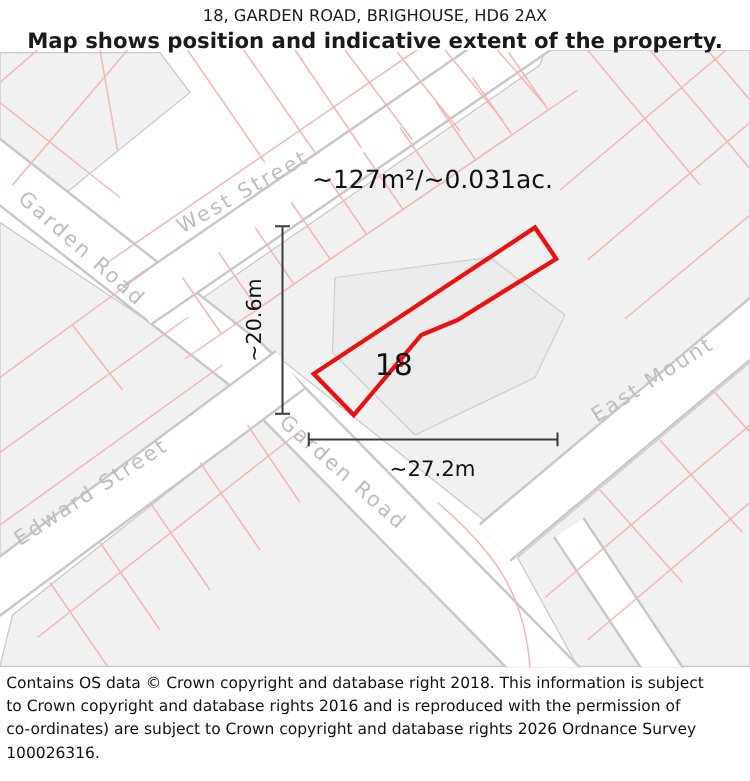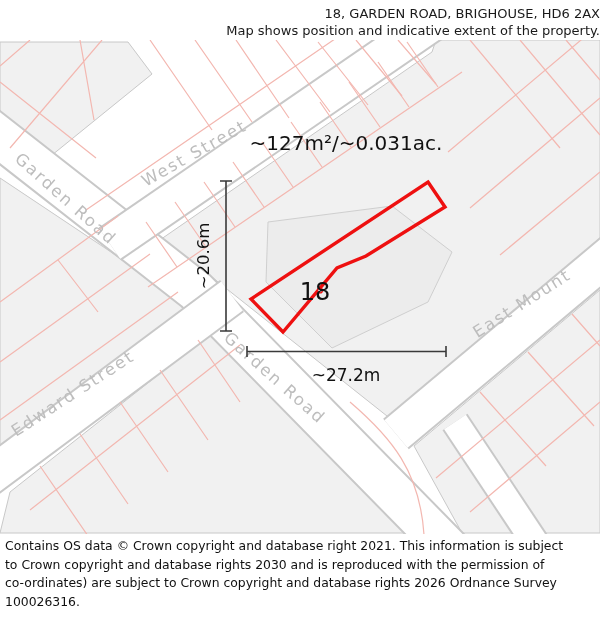--- a/index.html
+++ b/index.html
@@ -1,20 +1,20 @@
 <!DOCTYPE html>
 <html style="--property_outline: #ee1010; --parcel_line: #f3b7b0; --block_fill: #f1f1f1; --block_stroke: #c8c8c8; --street_label: #bdbdbd; --measurement: #3a3a3a;"><head>
 <meta charset="utf-8">
 <style>
   html,body{margin:0;padding:0;background:#ffffff;}
   body{width:600px;height:625px;position:relative;overflow:hidden;
        font-family:"DejaVu Sans","Liberation Sans",sans-serif;color:#1a1a1a;}
-  .header{position:absolute;top:0;left:0;width:600px;height:40px;text-align:right;background:#fff;z-index:5;}
+  .header{position:absolute;top:0;left:0;width:600px;height:40px;text-align:center;background:#fff;z-index:5;}
   .header .title{font-size:13px;padding-top:6px;}
-  .header .subtitle{font-size:13px;padding-top:2px;}
+  .header .subtitle{font-size:17px;padding-top:2px;font-weight:bold;}
   .map-wrap{position:absolute;top:40px;left:0;width:600px;height:494px;}
   svg{display:block;}
   .block{fill:var(--block_fill,#f1f1f1);stroke:var(--block_stroke,#c8c8c8);stroke-width:1;}
   .building{fill:#ececec;stroke:#cfcfcf;stroke-width:1;}
   .road-casing{fill:none;stroke:var(--block_stroke,#c8c8c8);stroke-width:44;}
   .road-fill{fill:none;stroke:#ffffff;stroke-width:40;}
   .road-casing.narrow{stroke-width:40;} .road-fill.narrow{stroke-width:36;}
   .road-casing.small{stroke-width:30;} .road-fill.small{stroke-width:26;}
   .parcel{fill:none;stroke:var(--parcel_line,#f3b7b0);stroke-width:1.2;}
   .street-label{fill:var(--street_label,#bdbdbd);font-size:16.5px;letter-spacing:2px;}
@@ -103,17 +103,17 @@
 
   <path class="measure" d="M 226,181 L 226,331 M 220,181 L 232,181 M 220,331 L 232,331"></path>
   <text class="measure-label" x="209" y="256" text-anchor="middle" transform="rotate(-90 209 256)">~20.6m</text>
   <path class="measure" d="M 247,351.5 L 446,351.5 M 247,346 L 247,357 M 446,346 L 446,357"></path>
   <text class="measure-label" x="346" y="381" text-anchor="middle" style="font-size:17px">~27.2m</text>
   <text class="area-label" x="346" y="150" text-anchor="middle">~127m²/~0.031ac.</text>
 </svg>
 </div>
 
 <div class="footer">
-  <div>Contains OS data © Crown copyright and database right 2021. This information is subject</div>
-  <div>to Crown copyright and database rights 2030 and is reproduced with the permission of</div>
+  <div>Contains OS data © Crown copyright and database right 2018. This information is subject</div>
+  <div>to Crown copyright and database rights 2016 and is reproduced with the permission of</div>
   <div>co-ordinates) are subject to Crown copyright and database rights 2026 Ordnance Survey</div>
   <div>100026316.</div>
 </div>
 
 </body></html>

